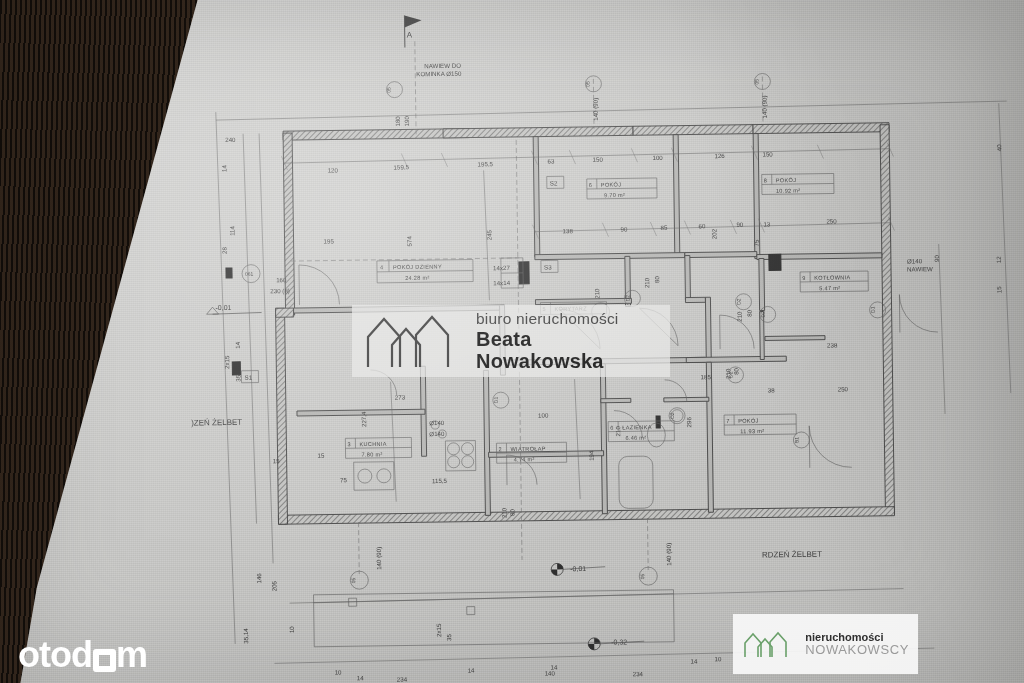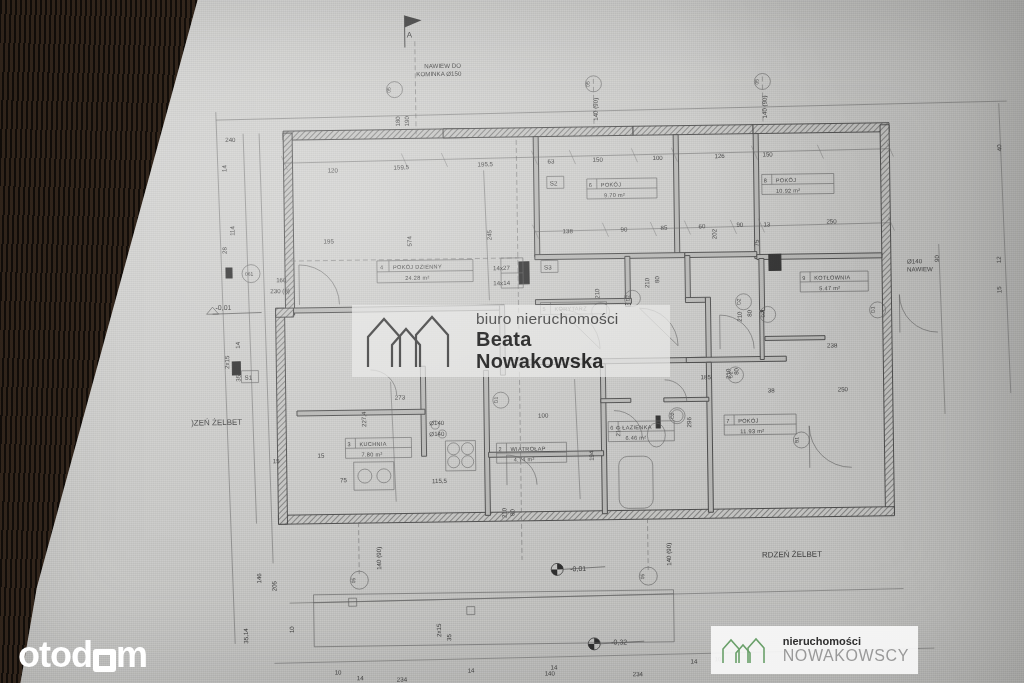--- a/index.html
+++ b/index.html
@@ -56,24 +56,24 @@
   .wm-l1{font-size:15.5px;color:#3c3c3c;letter-spacing:.2px;}
   .wm-l2{font-size:20px;font-weight:bold;color:#141414;letter-spacing:.2px;}
 
   
   .brandbar{position:absolute;left:0;bottom:0;width:932px;height:53px;pointer-events:none;}
   .otodam{position:absolute;left:18px;bottom:7px;font-size:36px;font-weight:bold;color:#fff;letter-spacing:-1px;
           display:flex;align-items:center;}
   .otodam .sq{display:inline-block;width:23px;height:23px;border:6px solid #fff;border-radius:3px;margin:0 0 0 1px;
           position:relative;top:5px;box-sizing:border-box;}
   .nlogo{position:absolute;right:14px;bottom:9px;background:rgba(248,248,248,.92);
-         padding:9px 9px;display:flex;align-items:center;gap:7px;}
+         padding:15px 9px;display:flex;align-items:center;gap:7px;}
   .nlogo-txt{display:flex;flex-direction:column;line-height:1.12;}
   .nl1{font-size:11px;font-weight:bold;color:#2f2f2f;}
-  .nl2{font-size:16px;color:#9a9a9a;letter-spacing:.6px;}
+  .nl2{font-size:13px;color:#9a9a9a;letter-spacing:.6px;}
 </style>
 </head>
 <body>
 
 <div id="root">
 
   <div class="wood"></div>
   <div class="paper"></div>
   <div class="paper-grain"></div>
 

